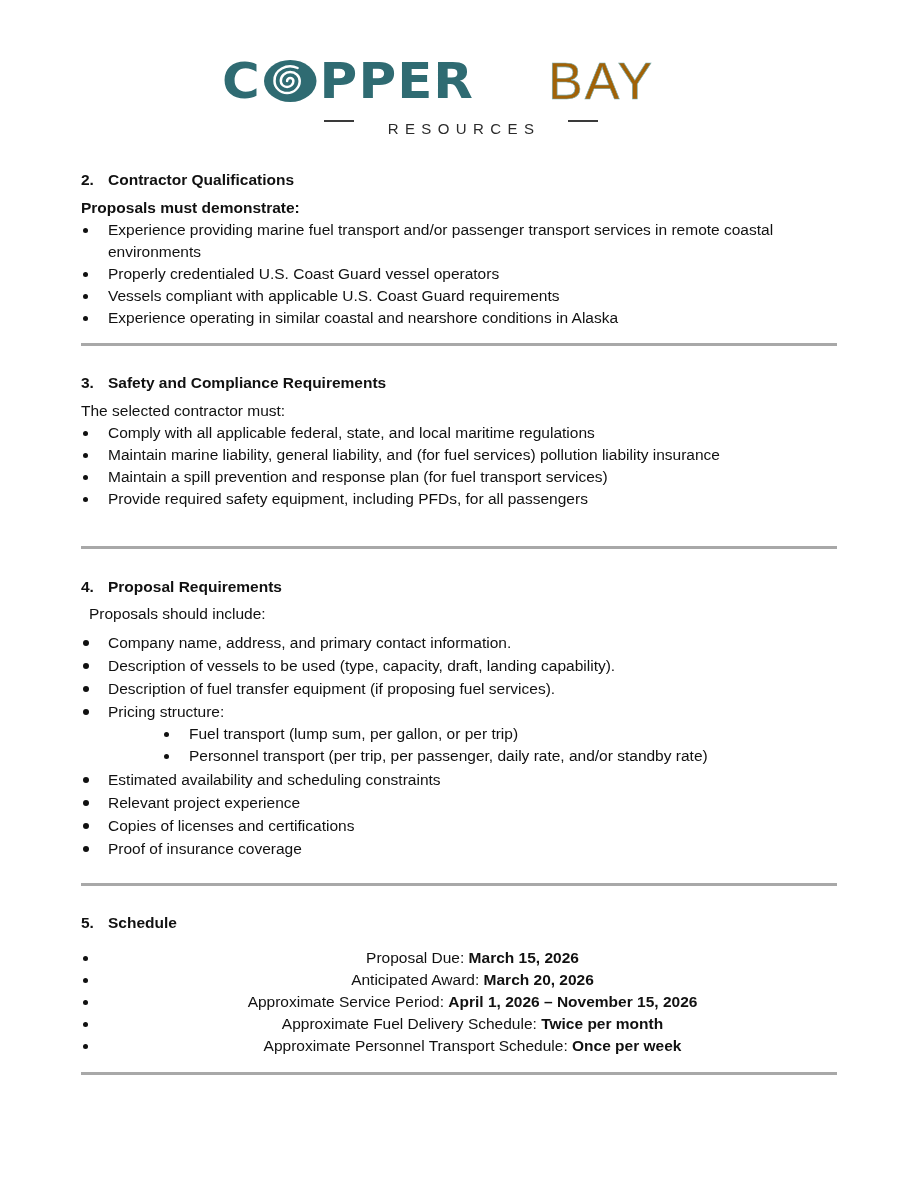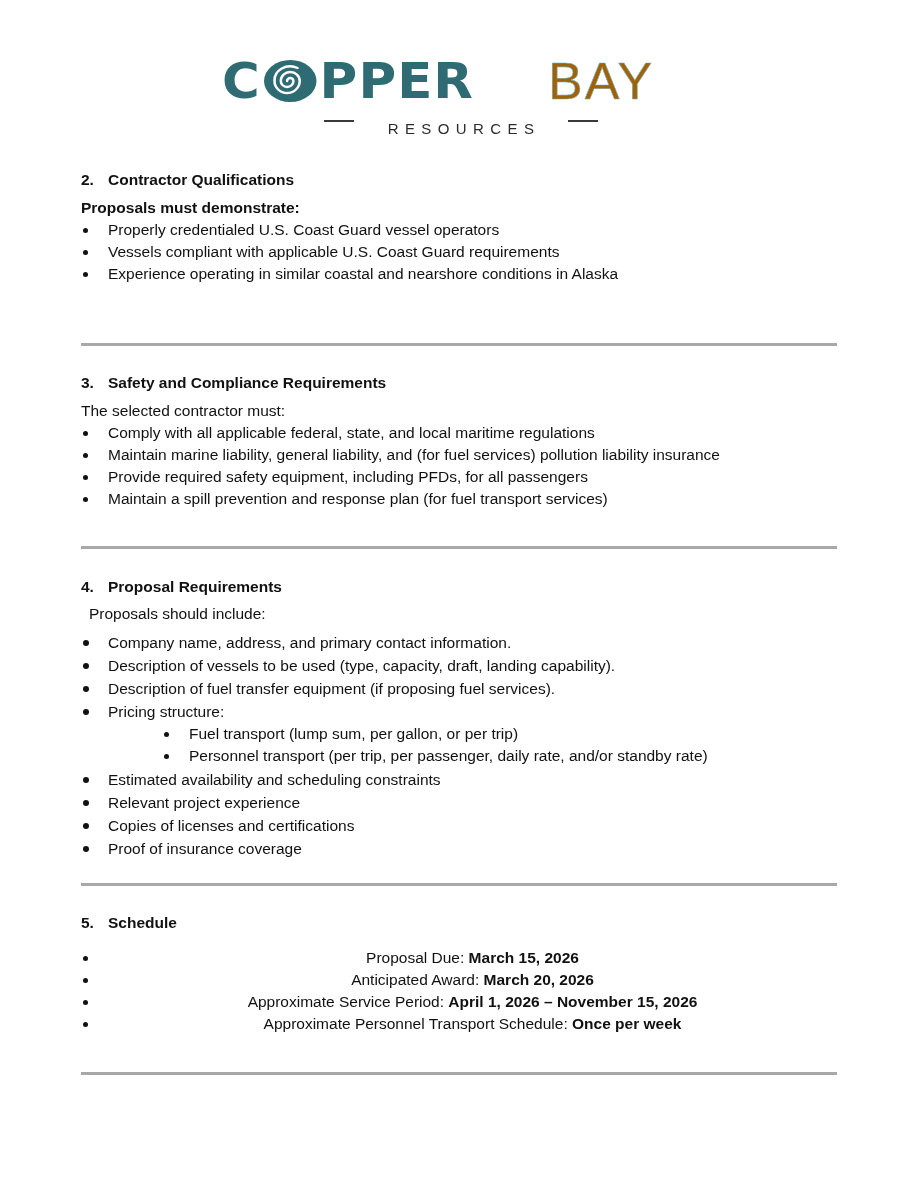--- a/index.html
+++ b/index.html
@@ -198,38 +198,39 @@
     </div>
   </div>
 
   <div class="section" style="top:169px;">
     <div class="sec-heading">
       <span class="num">2.</span>
       <span>Contractor Qualifications</span>
     </div>
     <div class="intro" style="margin-top:6px;font-weight:bold;">Proposals must demonstrate:</div>
     <ul class="bl">
+      <li><span class="bullet"></span><span>Experience providing marine fuel transport and/or passenger transport services in remote coastal environments</span></li>
       <li><span class="bullet"></span><span>Properly credentialed U.S. Coast Guard vessel operators</span></li>
       <li><span class="bullet"></span><span>Vessels compliant with applicable U.S. Coast Guard requirements</span></li>
       <li><span class="bullet"></span><span>Experience operating in similar coastal and nearshore conditions in Alaska</span></li>
     </ul>
   </div>
   <div class="hr" style="top:343px;"></div>
 
   <div class="section" style="top:372px;">
     <div class="sec-heading">
       <span class="num">3.</span>
       <span>Safety and Compliance Requirements</span>
     </div>
     <div class="intro" style="margin-top:6px;">The selected contractor must:</div>
     <ul class="bl">
       <li><span class="bullet"></span><span>Comply with all applicable federal, state, and local maritime regulations</span></li>
       <li><span class="bullet"></span><span>Maintain marine liability, general liability, and (for fuel services) pollution liability insurance</span></li>
+      <li><span class="bullet"></span><span>Maintain a spill prevention and response plan (for fuel transport services)</span></li>
       <li><span class="bullet"></span><span>Provide required safety equipment, including PFDs, for all passengers</span></li>
-      <li><span class="bullet"></span><span>Maintain a spill prevention and response plan (for fuel transport services)</span></li>
     </ul>
   </div>
   <div class="hr" style="top:546px;"></div>
 
   <div class="section" style="top:576px;">
     <div class="sec-heading">
       <span class="num">4.</span>
       <span>Proposal Requirements</span>
     </div>
     <div class="intro" style="margin-top:5px;margin-left:8px;">Proposals should include:</div>
@@ -254,18 +255,19 @@
 
   <div class="section" style="top:912px;">
     <div class="sec-heading">
       <span class="num">5.</span>
       <span>Schedule</span>
     </div>
     <ul class="bl" style="margin-top:13px;text-align:center;">
       <li><span class="bullet"></span><span>Proposal Due: </span><b>March 15, 2026</b></li>
       <li><span class="bullet"></span><span>Anticipated Award: </span><b>March 20, 2026</b></li>
       <li><span class="bullet"></span><span>Approximate Service Period: </span><b>April 1, 2026 – November 15, 2026</b></li>
+      <li><span class="bullet"></span><span>Approximate Fuel Delivery Schedule: </span><b>Twice per month</b></li>
       <li><span class="bullet"></span><span>Approximate Personnel Transport Schedule: </span><b>Once per week</b></li>
     </ul>
   </div>
   <div class="hr" style="top:1072px;"></div>
 
 </div>
 
 </body></html>

